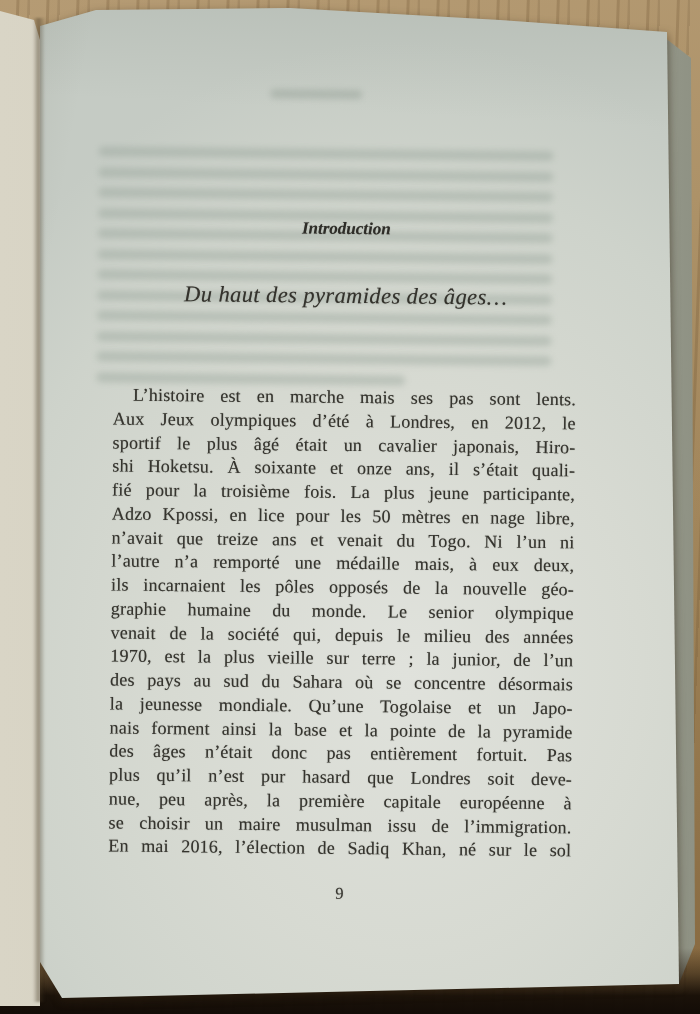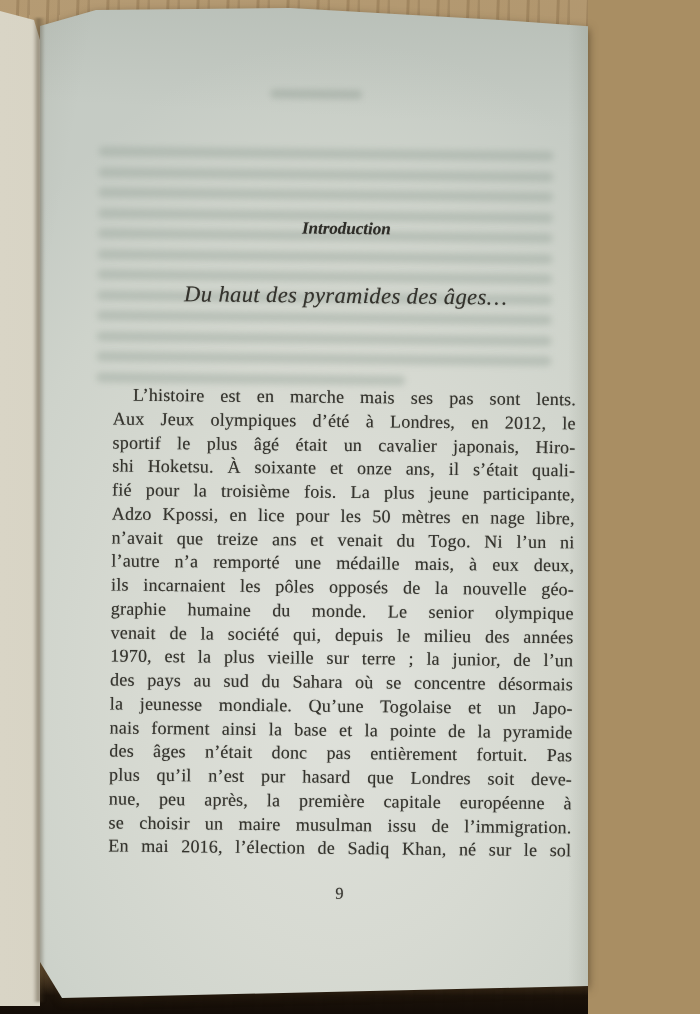--- a/index.html
+++ b/index.html
@@ -1,16 +1,16 @@
 <!DOCTYPE html>
 <html lang="fr"><head>
 <meta charset="utf-8">
 <style>
   html,body{margin:0;padding:0;width:700px;height:1014px;overflow:hidden;background:#a98e63;}
-  .scene{position:relative;width:588px;height:1014px;font-family:"Liberation Serif","DejaVu Serif",serif;}
+  .scene{position:relative;width:700px;height:1014px;font-family:"Liberation Serif","DejaVu Serif",serif;}
 
   
   .wood{position:absolute;inset:0;z-index:1;
     background:linear-gradient(170deg,#b59b74 0%,#ad9268 28%,#9d8156 62%,#86683f 100%);}
   .wood::after{content:"";position:absolute;inset:0;
     background:repeating-linear-gradient(92deg,
       rgba(116,89,54,0) 0 16px, rgba(116,89,54,.30) 17px 19px,
       rgba(171,142,100,.16) 20px 27px, rgba(96,72,42,.18) 28px 30px);}
 
   

